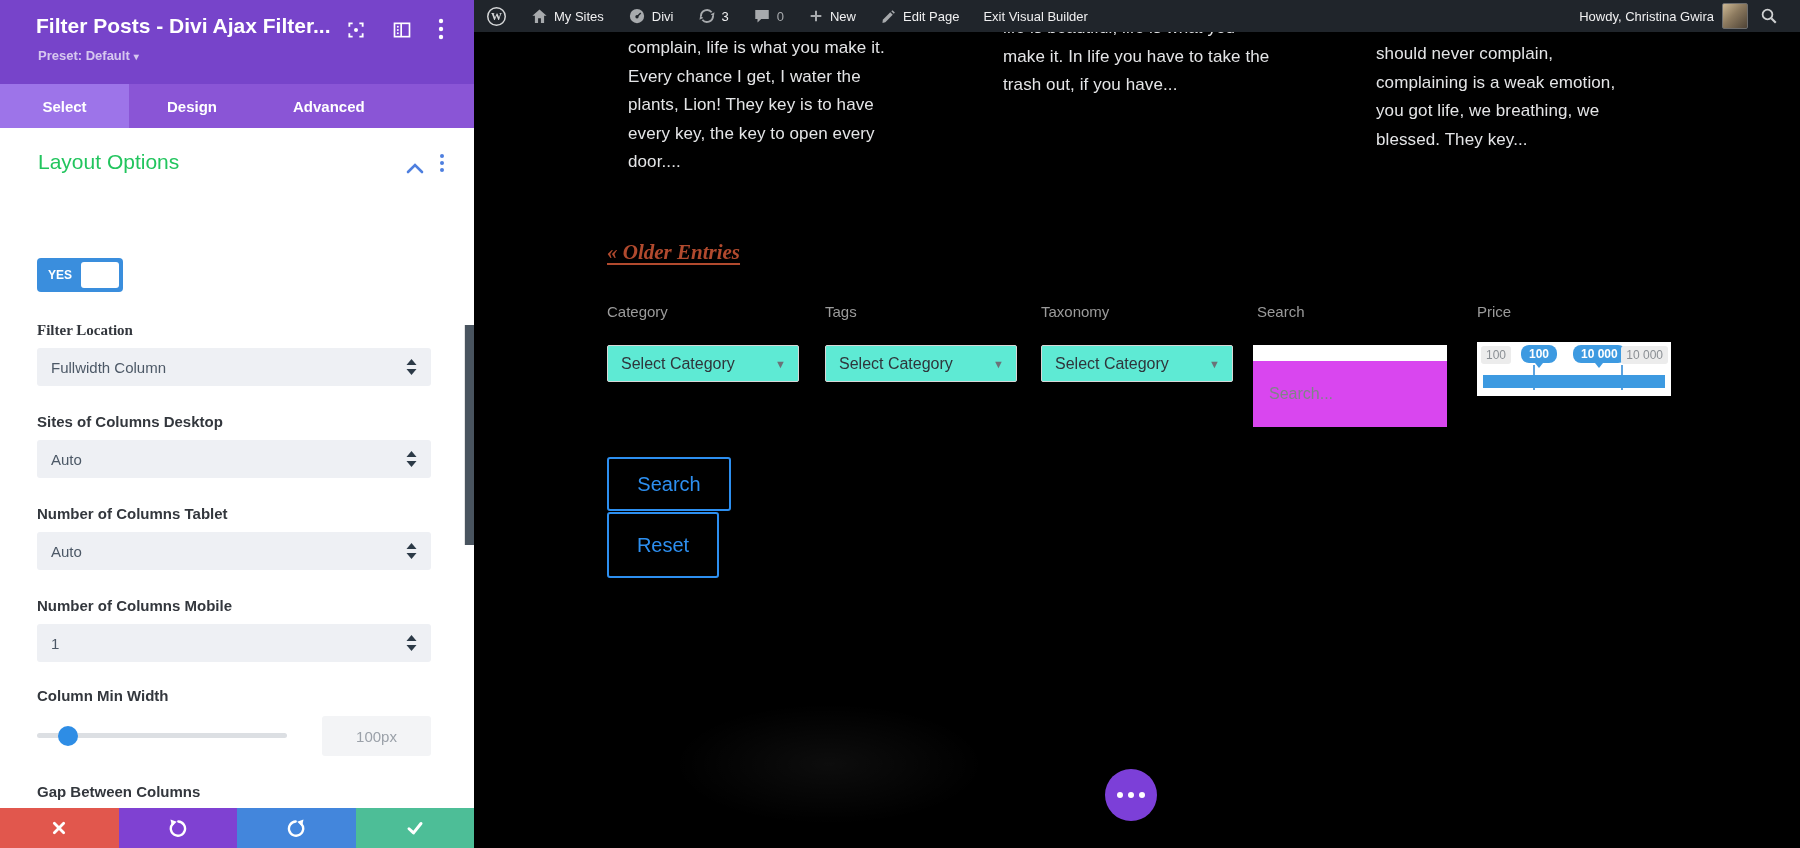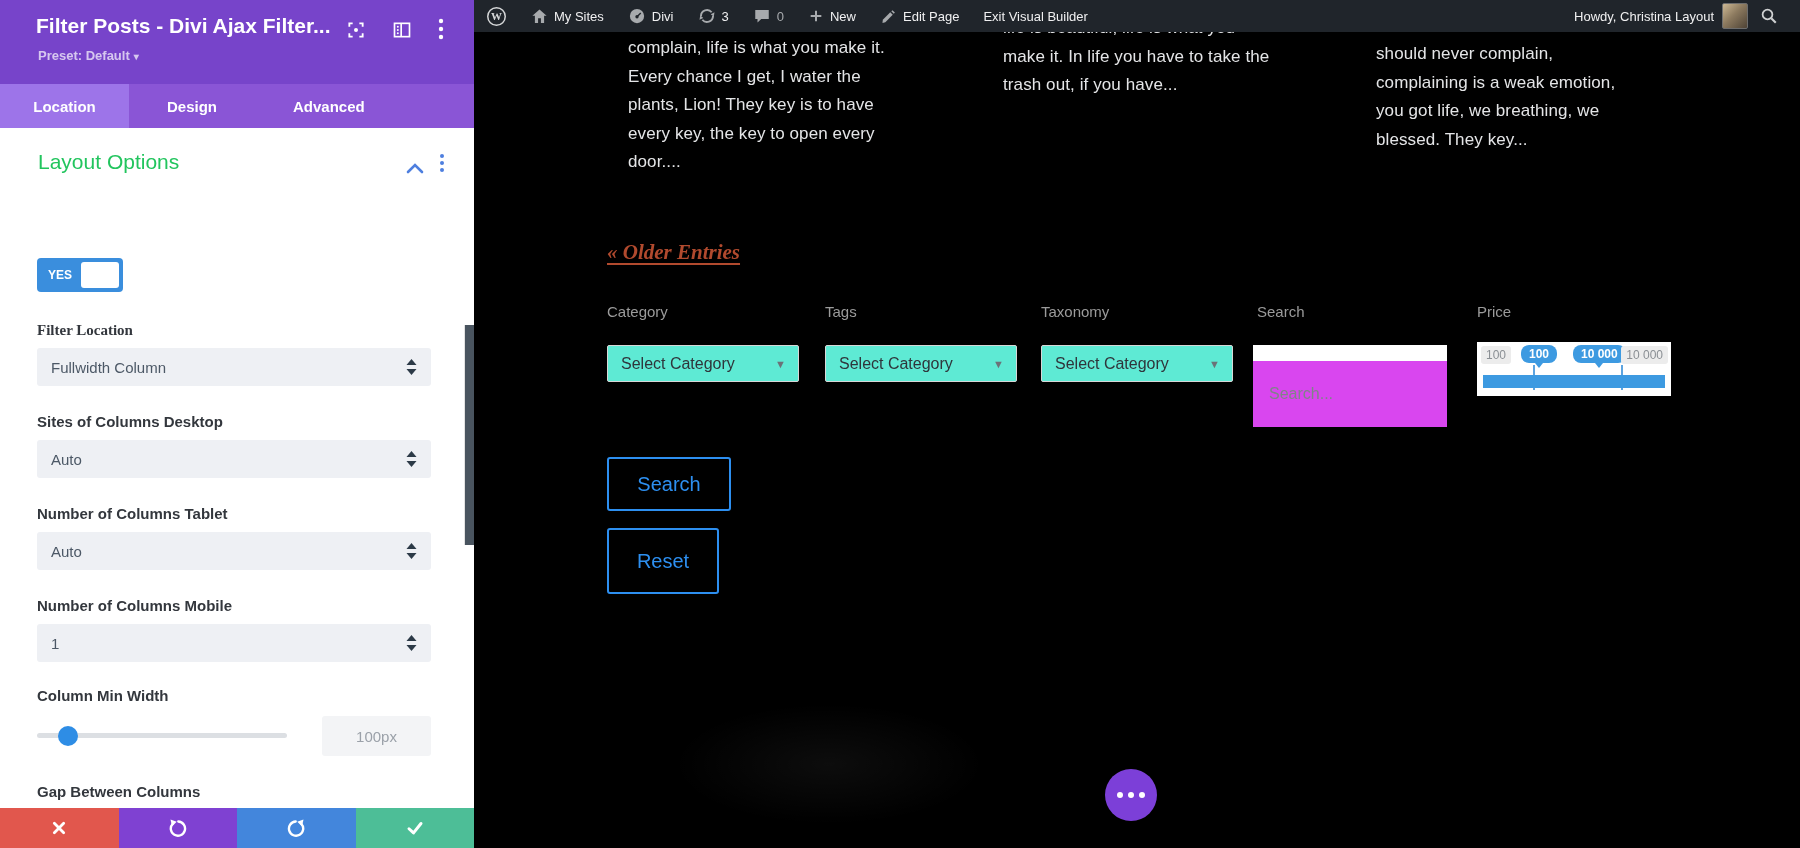--- a/index.html
+++ b/index.html
@@ -186,21 +186,21 @@
             </svg>
         </span>
         <span class="lbl">Edit Page</span>
       </div>
       <div class="ab-item">
         <span>Exit Visual Builder</span>
       </div>
     </div>
     <div class="ab-spacer"></div>
     <div class="ab-right">
-      <span>Howdy, Christina Layout</span>
+      <span>Howdy, Christina Gwira</span>
       <span class="avatar"></span>
       <span class="ab-item">
         <svg width="18" height="18" viewBox="0 0 24 24">
             <circle cx="10" cy="10" r="6.5" fill="none" stroke="#cfd1d2" stroke-width="2.4"></circle>
             <line x1="15" y1="15" x2="21" y2="21" stroke="#cfd1d2" stroke-width="2.8"></line>
           </svg>
       </span>
     </div>
   </div>
 
@@ -254,21 +254,21 @@
       <span class="price-pill" style="left:4px;">100</span>
       <span class="price-badge" style="left:44px;">100</span>
       <span class="price-badge" style="left:96px;">10 000</span>
       <span class="price-pill" style="right:3px;">10 000</span>
       <span class="price-tick" style="left:56px;"></span>
       <span class="price-tick" style="left:144px;"></span>
       <div class="price-track"></div>
     </div>
 
     <button class="btn-outline" style="top:457px; width:124px; height:54px;">Search</button>
-    <button class="btn-outline" style="top:528px; width:112px; height:66px;">Reset</button>
+    <button class="btn-outline" style="top:512px; width:112px; height:66px;">Reset</button>
 
     <div class="blob"></div>
 
     <div class="fab">
       <i></i>
         <i></i>
         <i></i>
     </div>
   </div>
 
@@ -299,21 +299,21 @@
             <circle cx="3" cy="11" r="2.2" fill="#fff"></circle>
             <circle cx="3" cy="19" r="2.2" fill="#fff"></circle>
           </svg>
       </span>
       <div class="preset">
         <span>Preset: Default</span><span class="caret">▾</span>
       </div>
     </div>
 
     <div class="panel-tabs">
-      <div class="tab active">Location</div>
+      <div class="tab active">Select</div>
       <div class="tab t2">Design</div>
       <div class="tab t3">Advanced</div>
     </div>
 
     <div class="panel-body"></div>
 
     <div class="sec-heading">Layout Options</div>
     <span class="sec-chevron">
       <svg width="18" height="11" viewBox="0 0 18 11" fill="none" stroke="#4e7fdf" stroke-width="2.6" stroke-linecap="round">
           <polyline points="2,9 9,2 16,9"></polyline>

